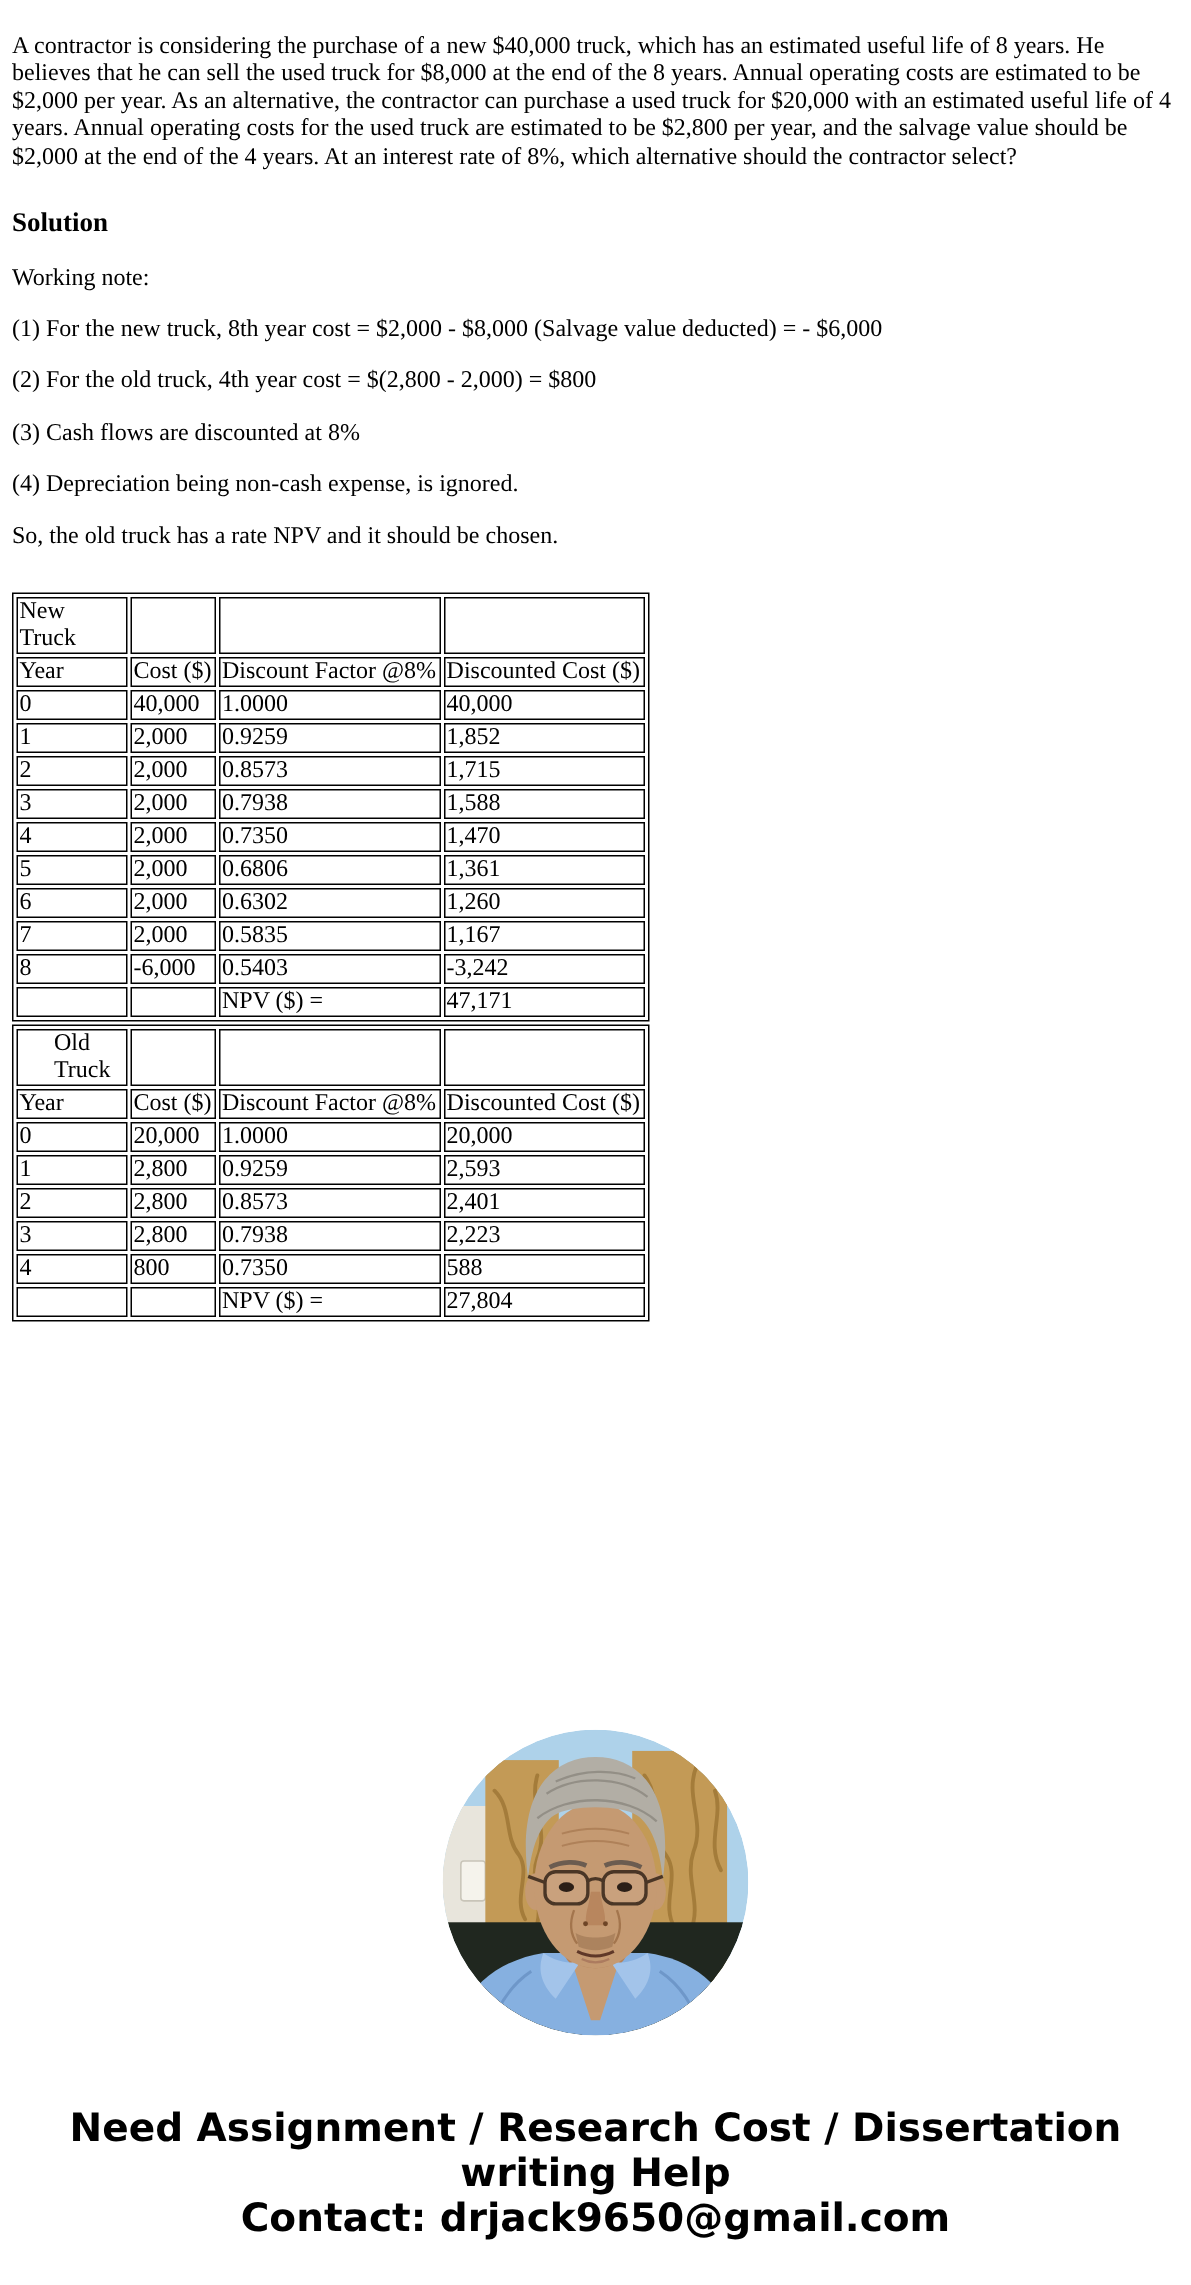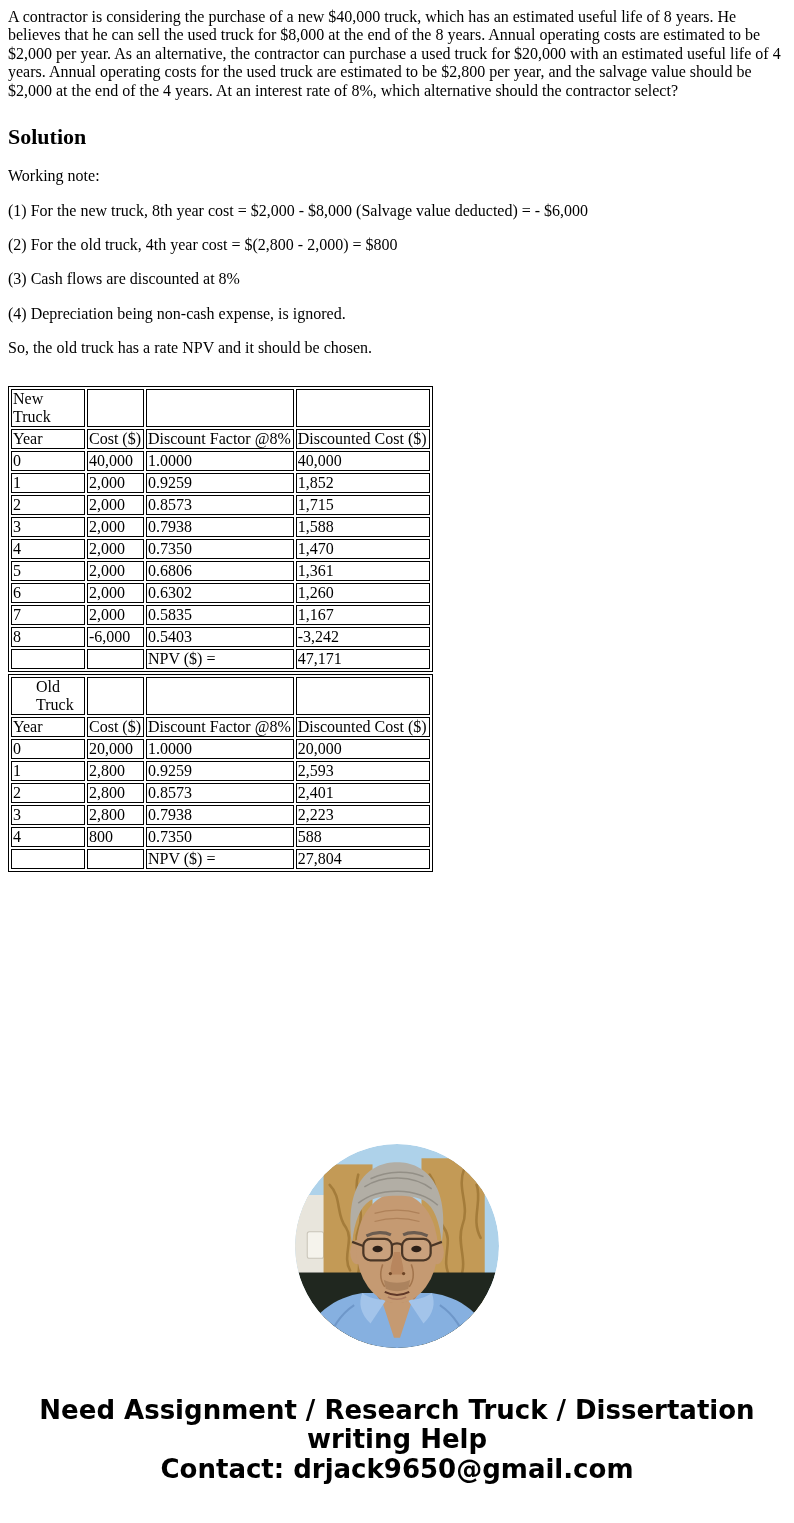--- a/index.html
+++ b/index.html
@@ -5,23 +5,23 @@
   html, body { background: #ffffff; }
   body {
     margin: 8px;
     width: 778px;
     color: #000000;
     font-family: "Liberation Serif", serif;
     font-size: 16px;
     line-height: 1.15;
   }
   p { margin: 16px 0; }
-  p.first { margin-top: 0; }
+  p.first { margin-top: 14px; }
   h3.solution-heading {
-    font-size: 22px;
+    font-size: 18px;
     font-weight: bold;
     margin: 24px 0 18px 0;
     font-family: "Liberation Serif", serif;
   }
   
   .tables-wrap { margin: 28px 0 0 0; }
   table.npv-table {
     border-collapse: separate;
     border-spacing: 2px;
     border: 1px solid #000000;
@@ -322,17 +322,17 @@
           <path d="M87,133 C93,137 107,137 113,133 L111,142 C104,145 96,145 89,142 Z" fill="#8f6848" opacity="0.45"></path>
 
           <path d="M88,145 C96,149 104,149 112,145" fill="none" stroke="#5f3828" stroke-width="2"></path>
           <path d="M91,150 C97,153 103,153 109,150" fill="none" stroke="#a5735a" stroke-width="1.5" opacity="0.8"></path>
         </g>
       </svg>
     </div>
   </div>
 
   <div class="footer-promo">
-    <div>Need Assignment / Research Truck / Dissertation writing Help</div>
+    <div>Need Assignment / Research Cost / Dissertation writing Help</div>
     <div>Contact: drjack9650@gmail.com</div>
   </div>
 
 </main>
 
 </body></html>

